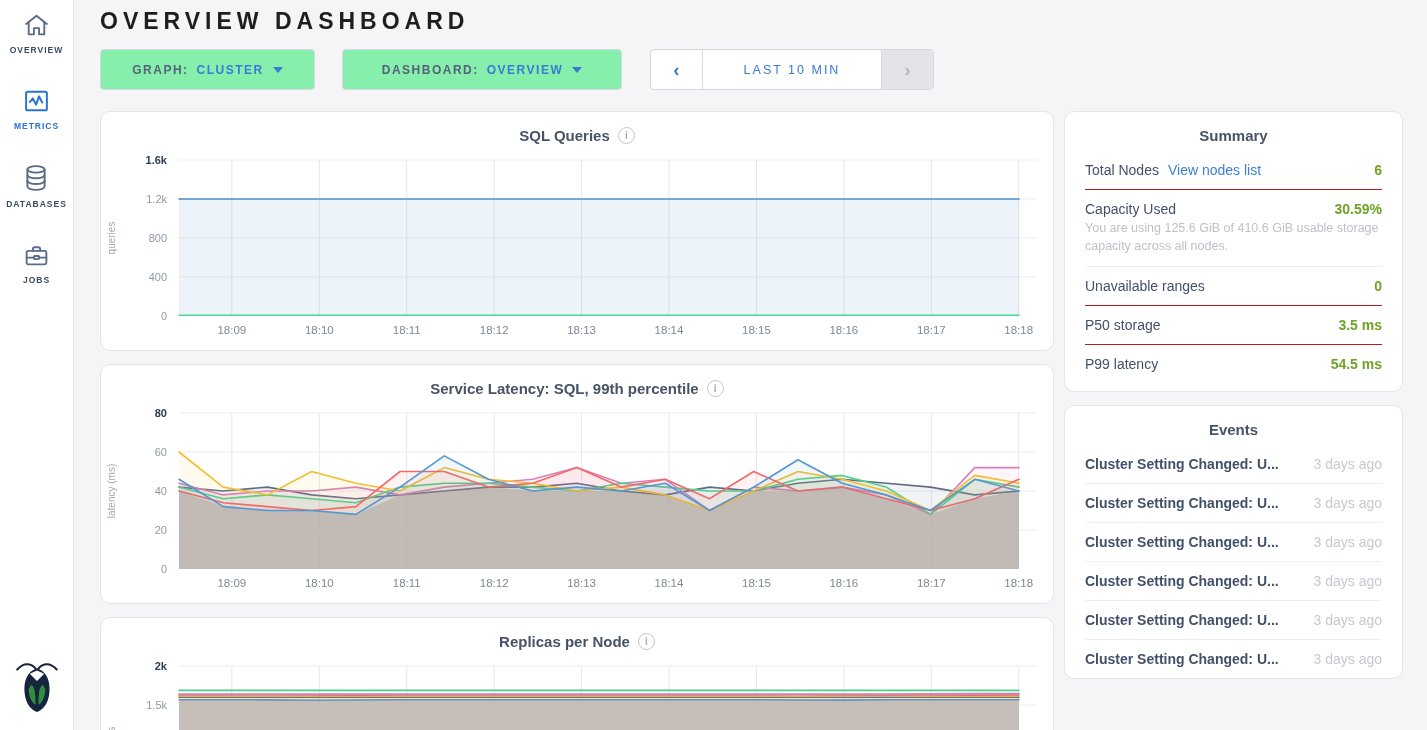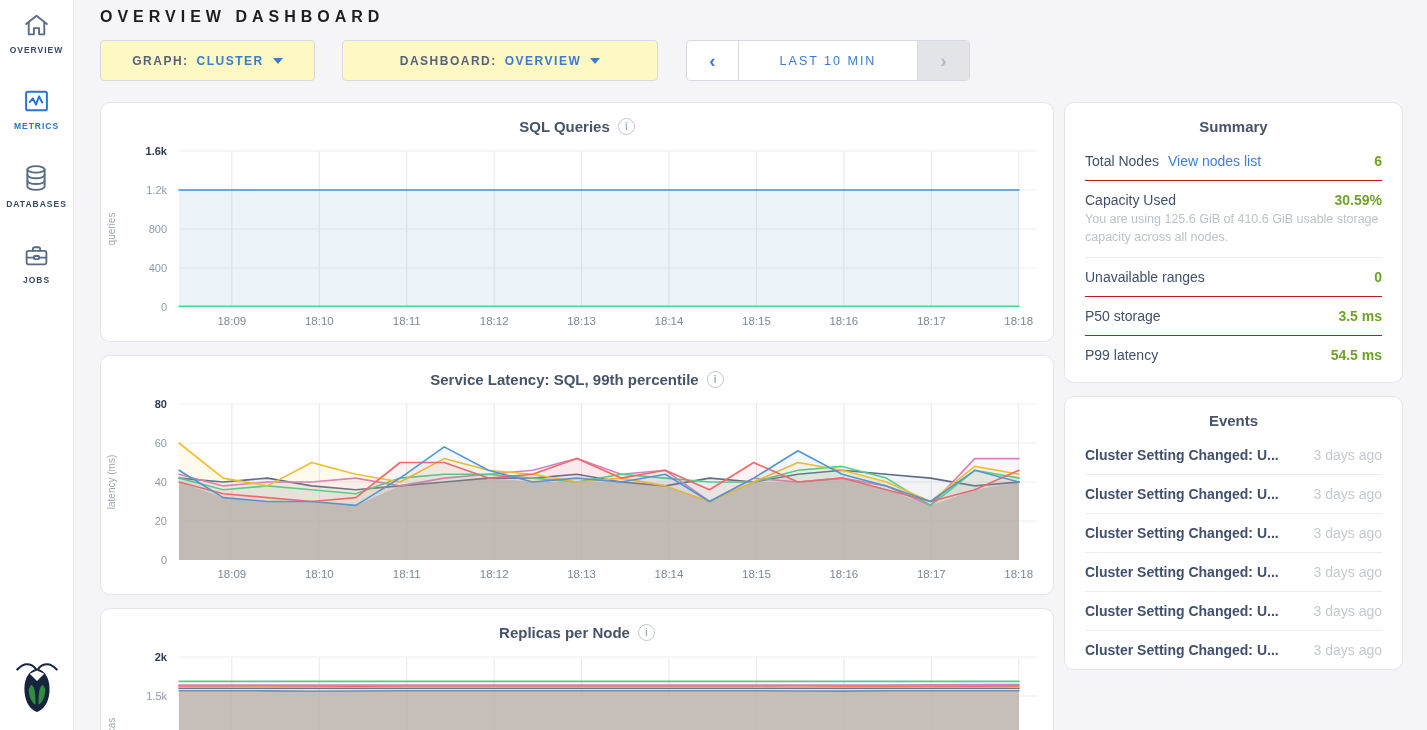--- a/index.html
+++ b/index.html
@@ -18,39 +18,39 @@
   .nav-item svg { display:block; }
   .nav-label {
     margin-top:7px; font-size:8.5px; font-weight:700; letter-spacing:1px;
     color:#3c4a63; text-transform:uppercase;
   }
   .nav-item.active .nav-label { color:#2873d4; }
   .sidebar-logo { position:absolute; bottom:14px; left:50%; transform:translateX(-50%); }
   
   .main { margin-left:74px; padding:6px 24px 0 26px; }
   .page-title {
-    font-size:16px; font-weight:700; letter-spacing:5px; color:#1c1e22;
+    font-size:23px; font-weight:700; letter-spacing:5px; color:#1c1e22;
     margin-top:2px; margin-bottom:14px; text-transform:uppercase;
   }
   
   .controls { display:flex; align-items:center; margin-bottom:21px; }
   .dropdown {
-    height:41px; background:#fef9c3; border:1px solid #d6d9e1; border-radius:4px;
+    height:41px; background:#86efac; border:1px solid #d6d9e1; border-radius:4px;
     display:flex; align-items:center; justify-content:center; cursor:pointer;
     font-size:12px; letter-spacing:1.5px; font-weight:700;
   }
   .dropdown .dd-label { color:#56627a; margin-right:8px; }
   .dropdown .dd-value { color:#3a7bd5; }
   .caret-down {
     width:0; height:0; margin-left:9px;
     border-left:5px solid transparent; border-right:5px solid transparent;
     border-top:6px solid #3a7bd5;
   }
   .dd-graph { width:215px; margin-right:27px; }
-  .dd-dashboard { width:316px; margin-right:28px; }
+  .dd-dashboard { width:280px; margin-right:28px; }
   .time-selector {
     height:41px; display:flex; border:1px solid #d6d9e1; border-radius:4px;
     overflow:hidden; background:#fff;
   }
   .ts-seg { display:flex; align-items:center; justify-content:center; cursor:pointer; }
   .ts-prev { width:52px; color:#3a7bd5; font-size:19px; font-weight:700; border-right:1px solid #d6d9e1; }
   .ts-label { width:178px; color:#3a7bd5; font-size:12.5px; font-weight:400; letter-spacing:2px; }
   .ts-next { width:52px; background:#e3e4e8; color:#b4b8c1; font-size:19px; font-weight:700; border-left:1px solid #d6d9e1; }
   
   .content { display:flex; align-items:flex-start; }

